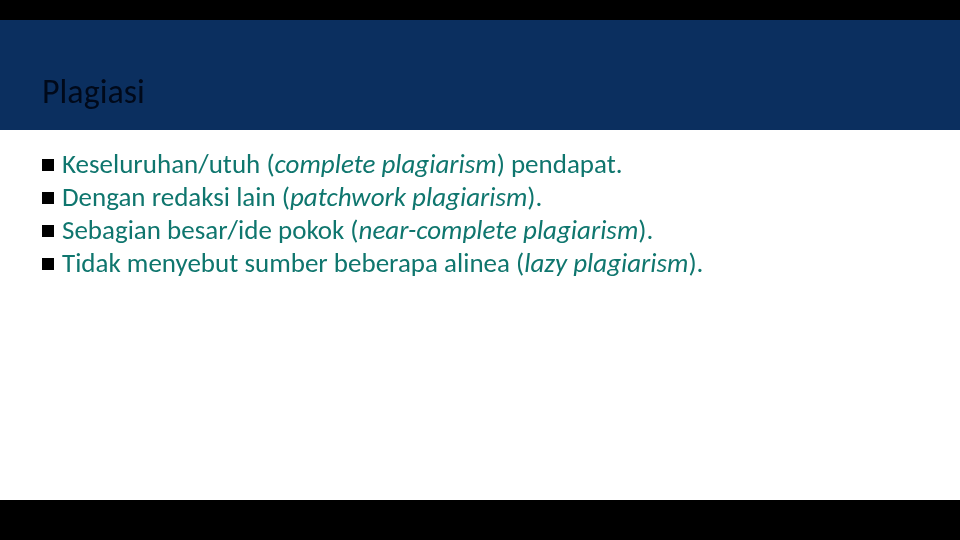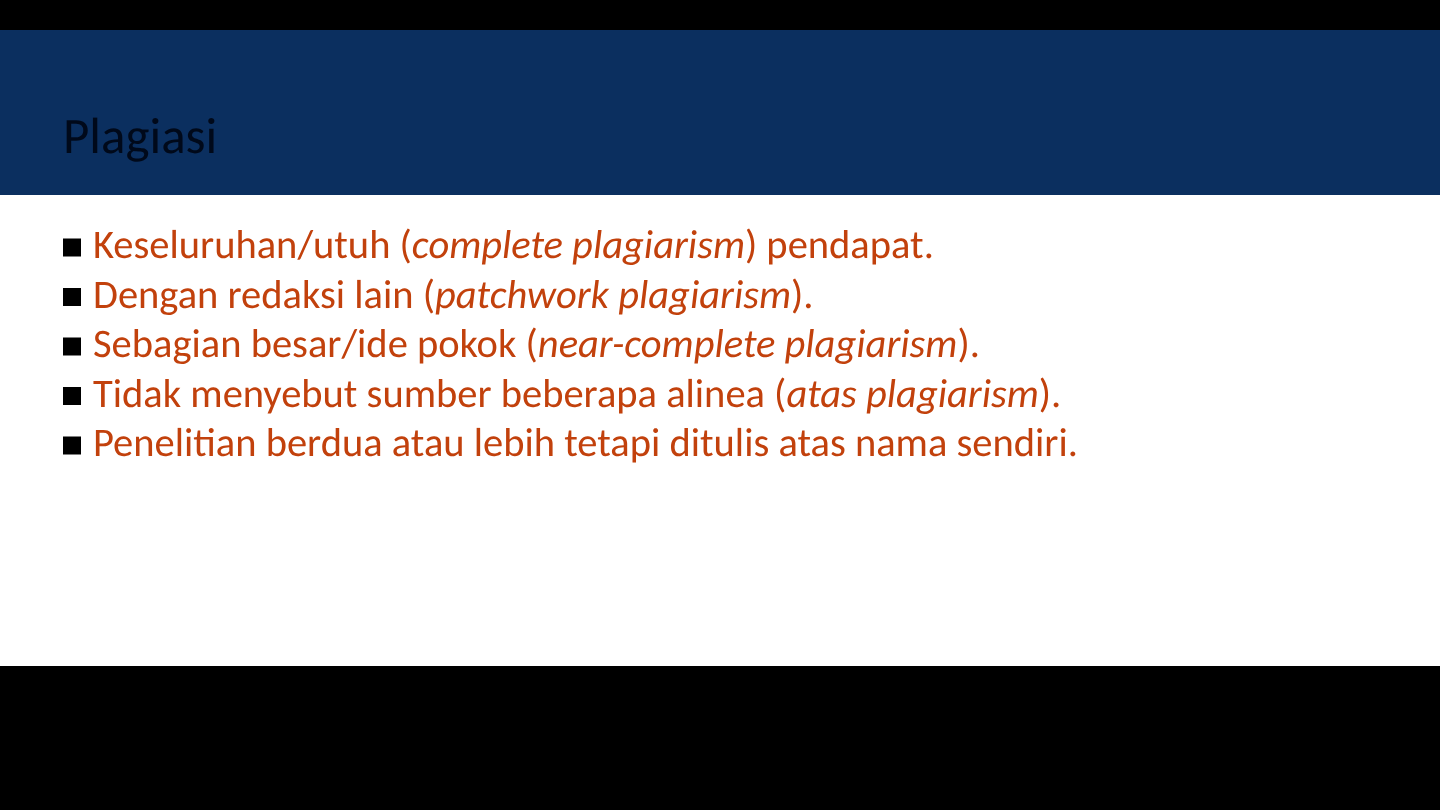--- a/index.html
+++ b/index.html
@@ -3,21 +3,21 @@
 <meta charset="utf-8">
 <style>
   * { margin: 0; padding: 0; box-sizing: border-box; }
   html, body { width: 960px; height: 540px; overflow: hidden; }
   body { background: #000; font-family: Calibri, "Segoe UI", Arial, sans-serif; }
   .slide {
     position: absolute;
     top: 20px;
     left: 0;
     width: 960px;
-    height: 424px;
+    height: 480px;
     background: #fff;
   }
   .title-bar {
     position: absolute;
     top: 0;
     left: 0;
     width: 960px;
     height: 110px;
     background: #0b2f5f;
     display: flex;
@@ -37,21 +37,21 @@
   .content {
     position: absolute;
     top: 128px;
     left: 42px;
     width: 880px;
   }
   .bullet {
     display: flex;
     align-items: flex-start;
     font-size: 27px;
-    color: #c2410c;
+    color: #0f766e;
     line-height: 1.22;
     margin-bottom: 0;
   }
   .bullet .marker {
     flex: 0 0 auto;
     width: 12px;
     height: 12px;
     background: #000;
     margin-top: 11px;
     margin-right: 8px;
@@ -75,20 +75,16 @@
     <div class="bullet">
       <span class="marker"></span>
       <span class="text">Dengan redaksi lain (<em>patchwork plagiarism</em>).</span>
     </div>
     <div class="bullet">
       <span class="marker"></span>
       <span class="text">Sebagian besar/ide pokok (<em>near-complete plagiarism</em>).</span>
     </div>
     <div class="bullet">
       <span class="marker"></span>
-      <span class="text">Tidak menyebut sumber beberapa alinea (<em>atas plagiarism</em>).</span>
-    </div>
-    <div class="bullet">
-      <span class="marker"></span>
-      <span class="text">Penelitian berdua atau lebih tetapi ditulis atas nama sendiri.</span>
+      <span class="text">Tidak menyebut sumber beberapa alinea (<em>lazy plagiarism</em>).</span>
     </div>
   </div>
 </div>
 
 </body></html>

